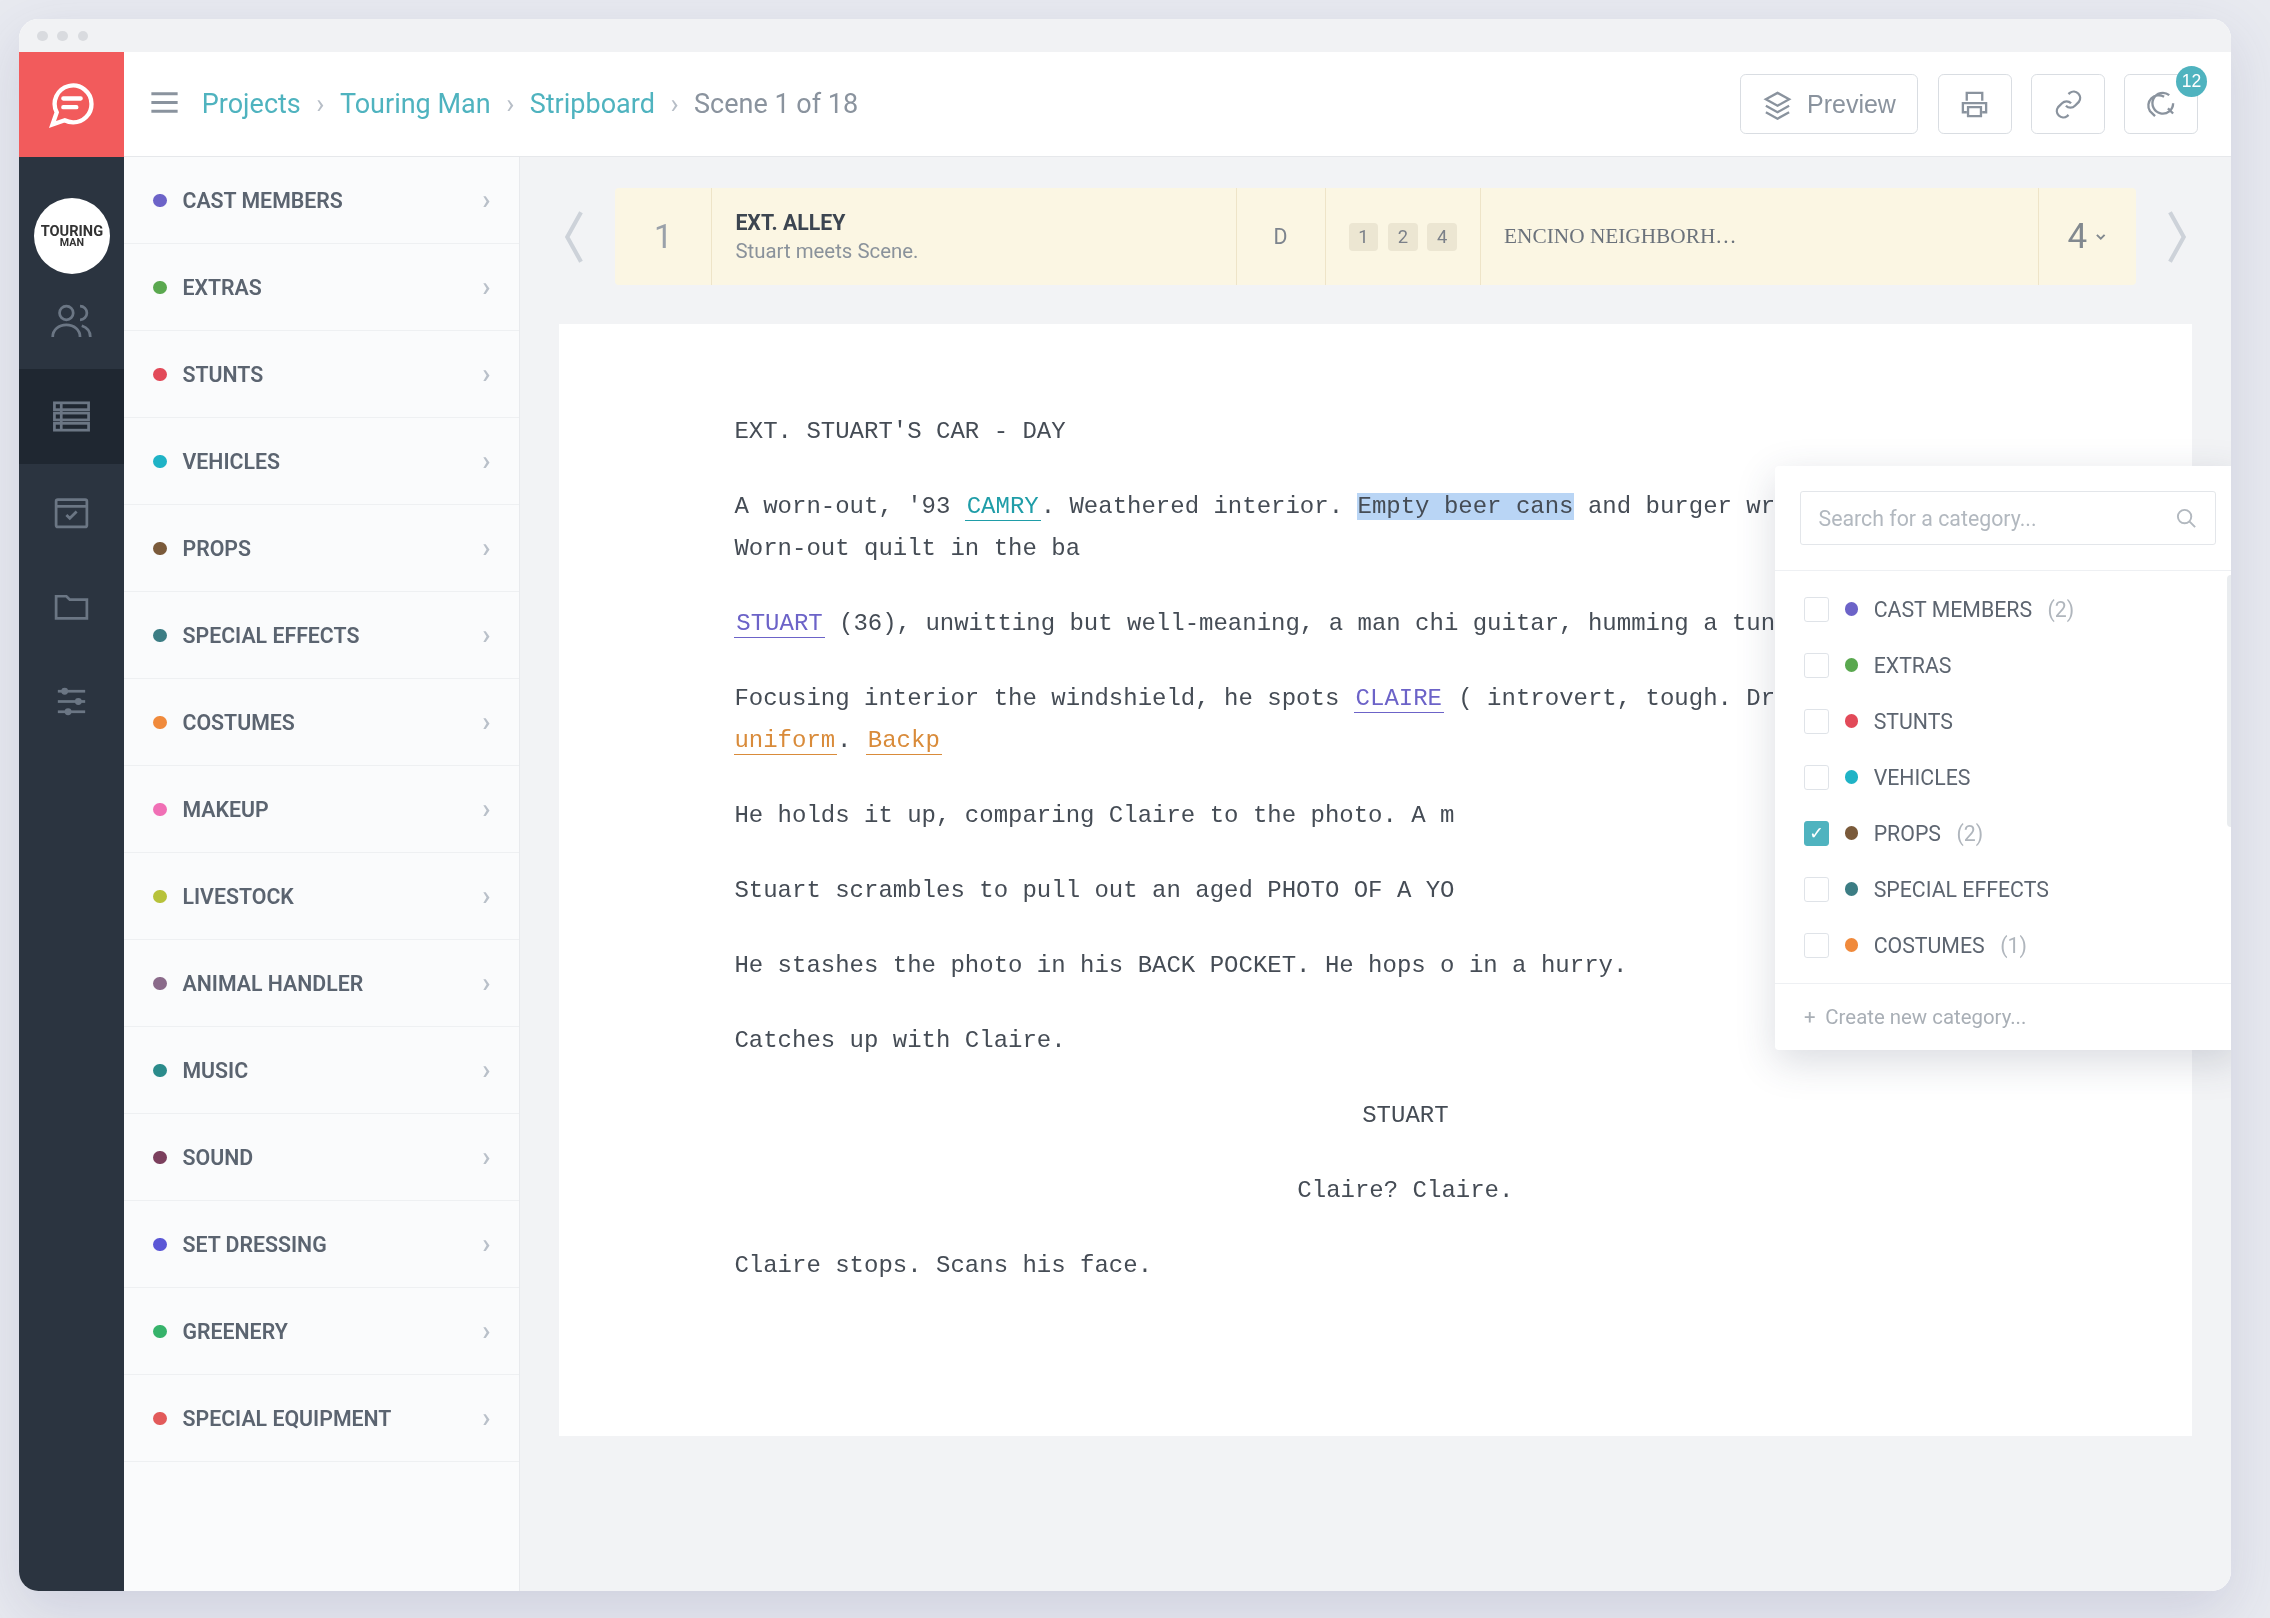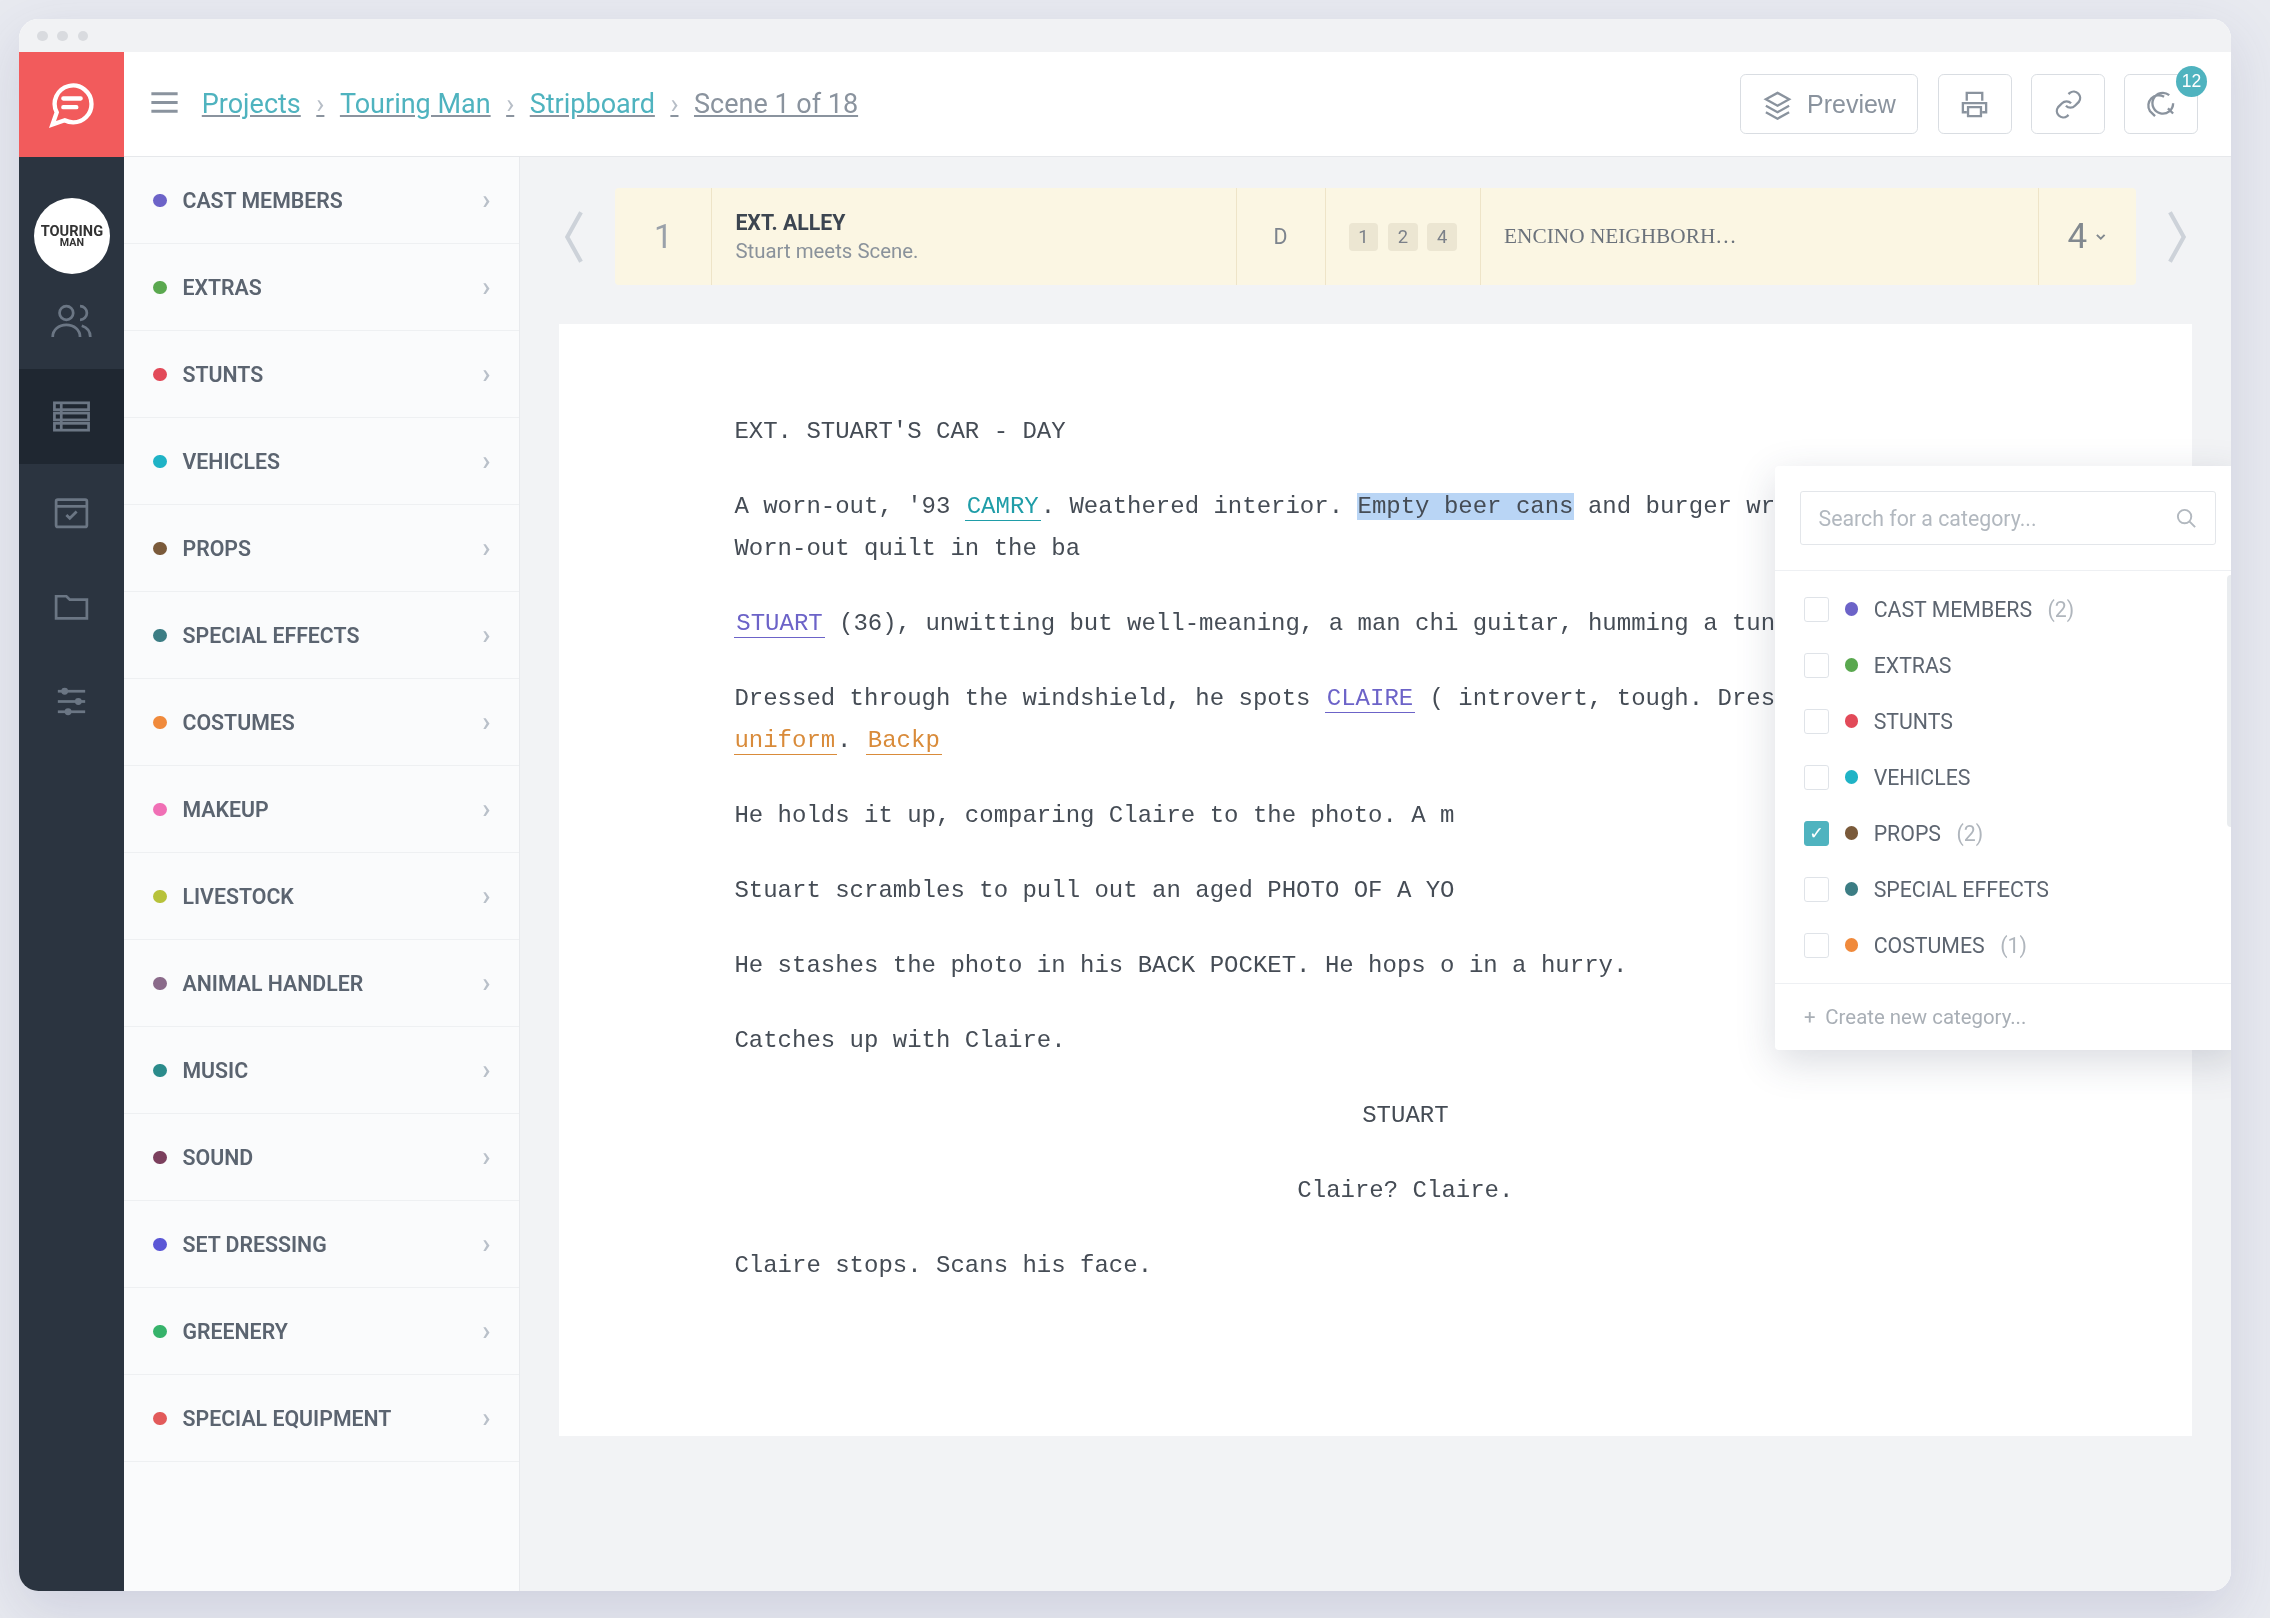--- a/index.html
+++ b/index.html
@@ -74,21 +74,21 @@
     border-bottom: 1px solid #e6e8eb;
     display: flex;
     align-items: center;
     padding: 0 33px 0 23px;
     gap: 19.4px;
   }
   .hamburger { color:#8a939e; }
   .hamburger svg{width:35px;height:35px;}
   .crumbs {
     display: flex; align-items: flex-start; gap: 15.5px;
-    font-size: 27px; color: #8a939e; flex:1;text-decoration:underline;
+    font-size: 27px; color: #8a939e; flex:1;
   }
   .crumbs a { color:#4fb3bf; text-decoration:none; }
   .crumb-sep{color:#b7bec7;}
   .topbtn {
     height: 60px;
     border: 1px solid #d9dde2;
     border-radius: 5.8px;
     background:#fff;
     display:flex;align-items:center;justify-content:center;
     color:#8a939e;
@@ -443,21 +443,21 @@
 
           <div class="page">
             <p class="slugline">EXT. STUART'S CAR - DAY</p>
             <p>
               <span>A worn-out, '93 </span><span class="tag teal">CAMRY</span><span>. Weathered interior. </span><span class="hl">Empty beer cans</span><span> and burger wrappers in the front. Worn-out quilt in the ba</span>
             </p>
             <p>
               <span class="tag purple">STUART</span><span> (36), unwitting but well-meaning, a man chi guitar, humming a tune. Jotting lyrics.</span>
             </p>
             <p>
-              <span>Dressed through the windshield, he spots </span><span class="tag purple">CLAIRE</span><span> ( introvert, tough. Dressed in </span><span class="tag orange">school uniform</span><span>. </span><span class="tag orange">Backp</span>
+              <span>Focusing interior the windshield, he spots </span><span class="tag purple">CLAIRE</span><span> ( introvert, tough. Dressed in </span><span class="tag orange">school uniform</span><span>. </span><span class="tag orange">Backp</span>
             </p>
             <p>He holds it up, comparing Claire to the photo. A m</p>
             <p>Stuart scrambles to pull out an aged PHOTO OF A YO</p>
             <p>He stashes the photo in his BACK POCKET. He hops o in a hurry.</p>
             <p>Catches up with Claire.</p>
             <p class="char">STUART</p>
             <p class="dial">Claire? Claire.</p>
             <p>Claire stops. Scans his face.</p>
           </div>
 

